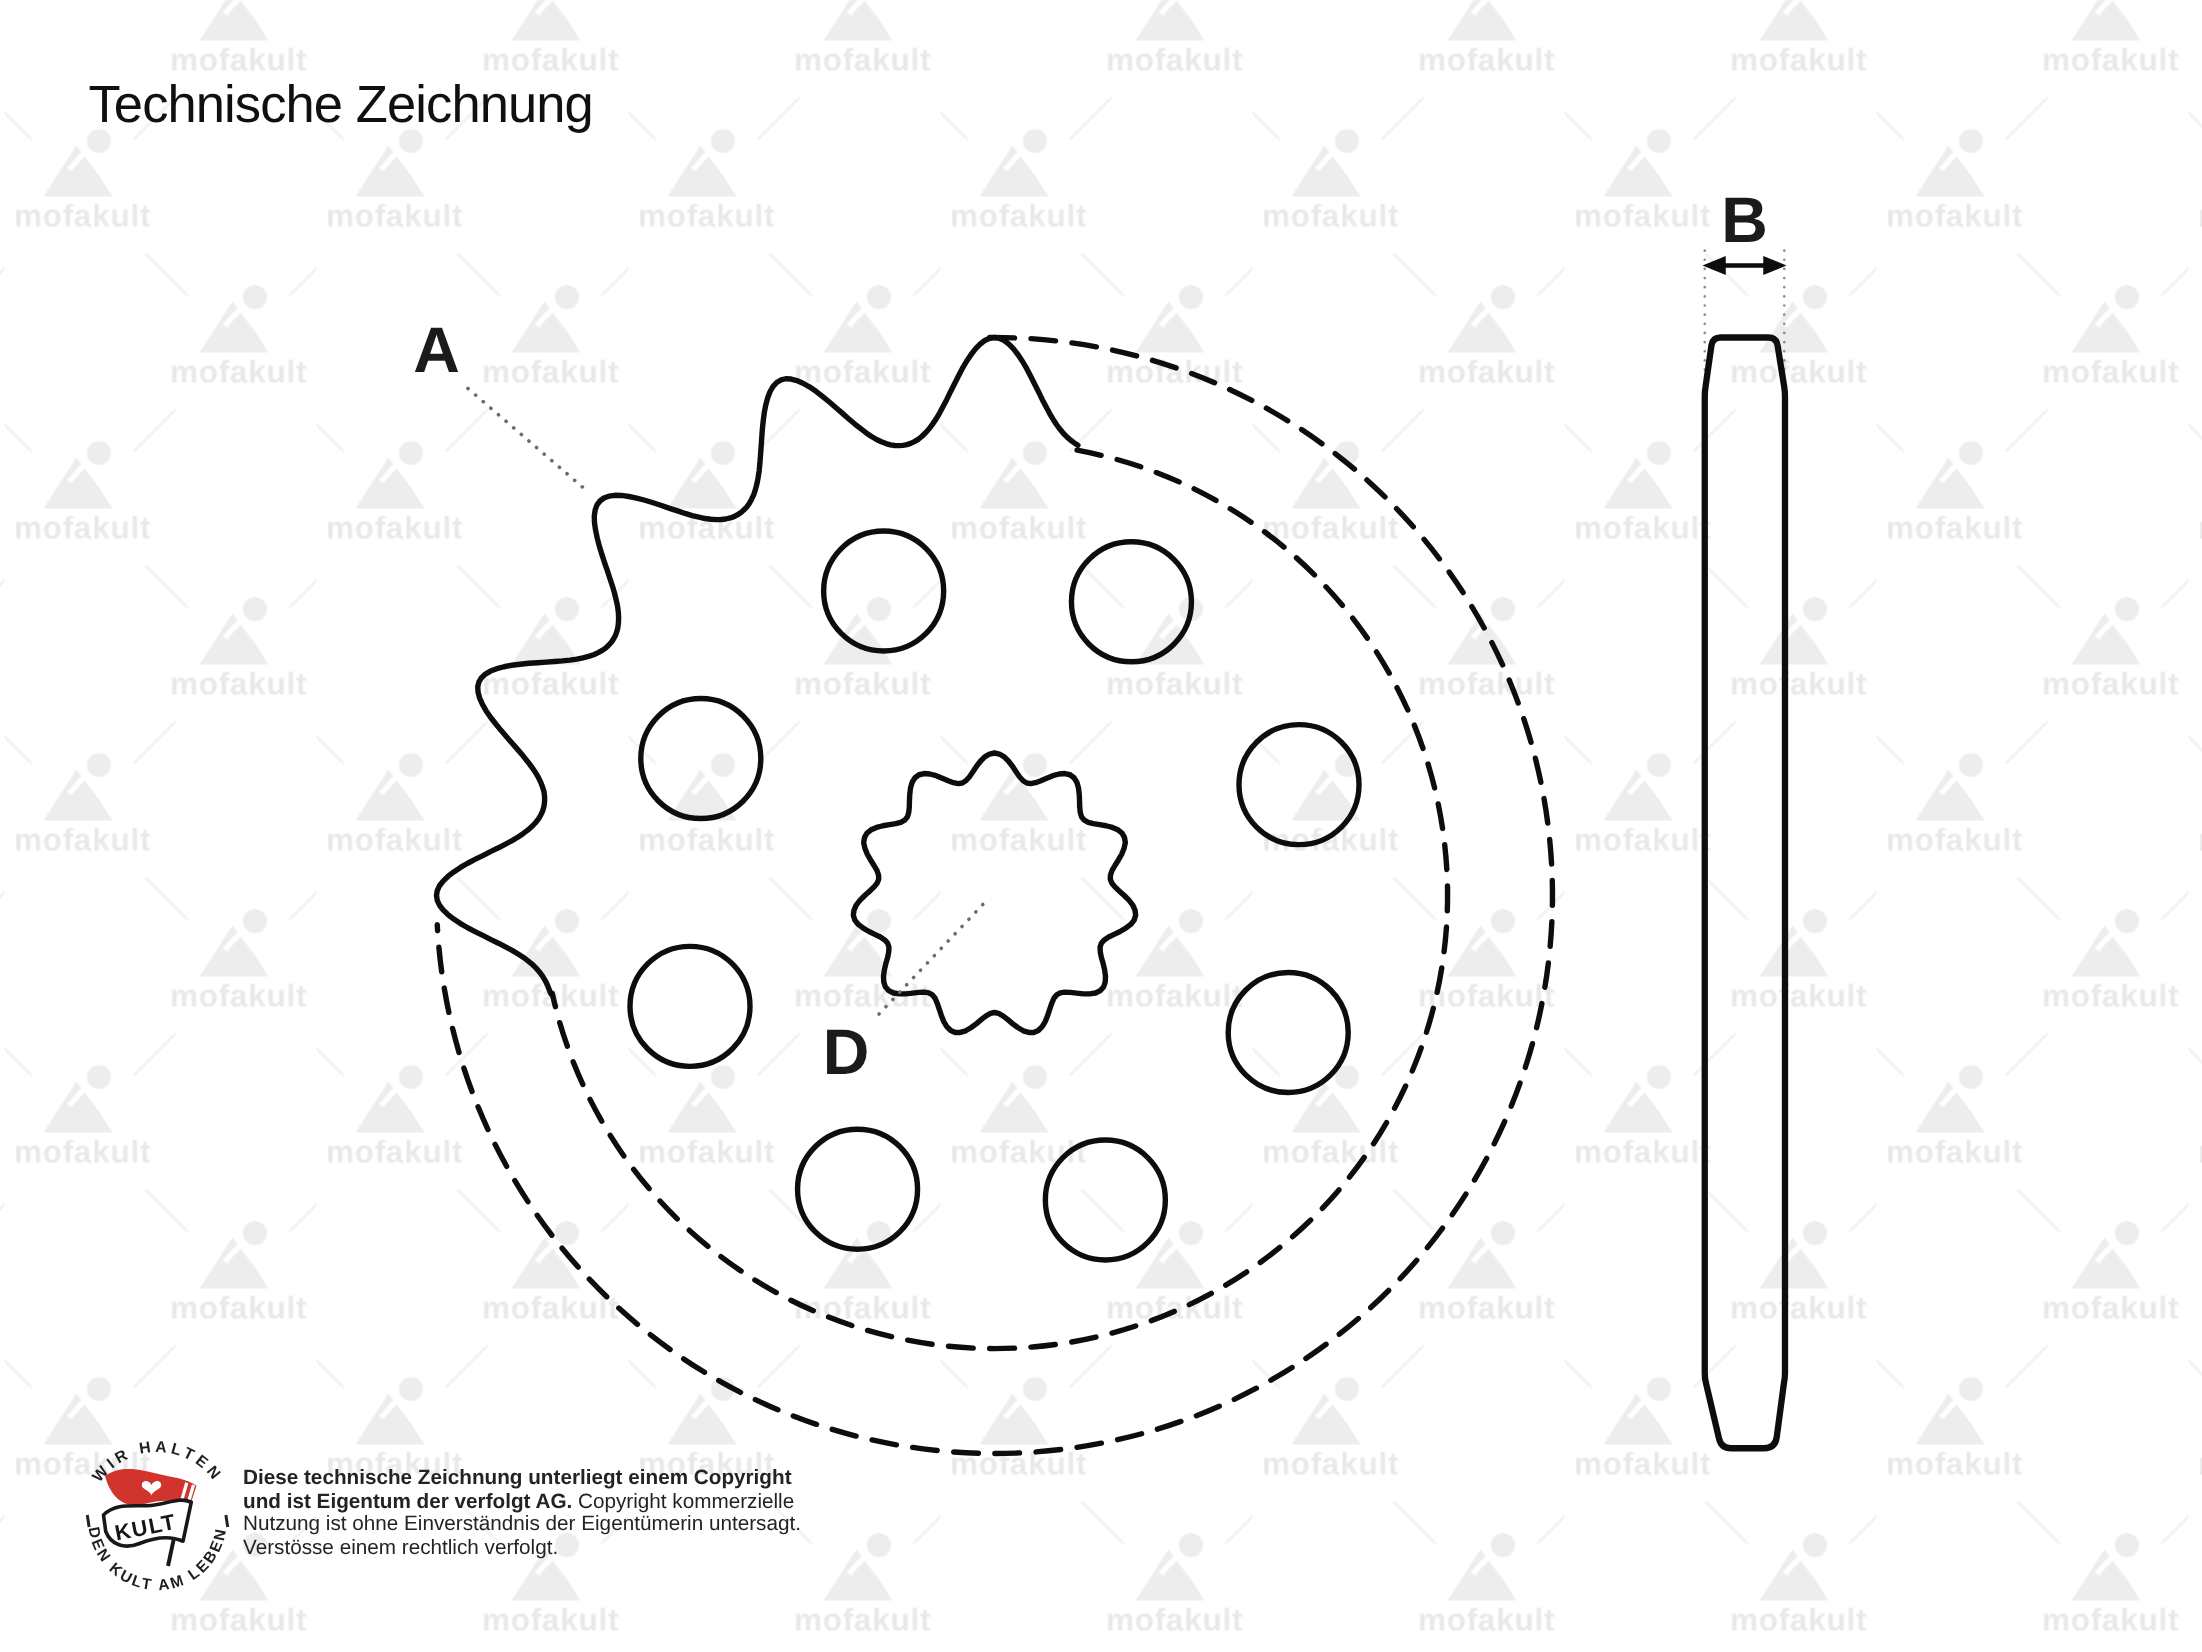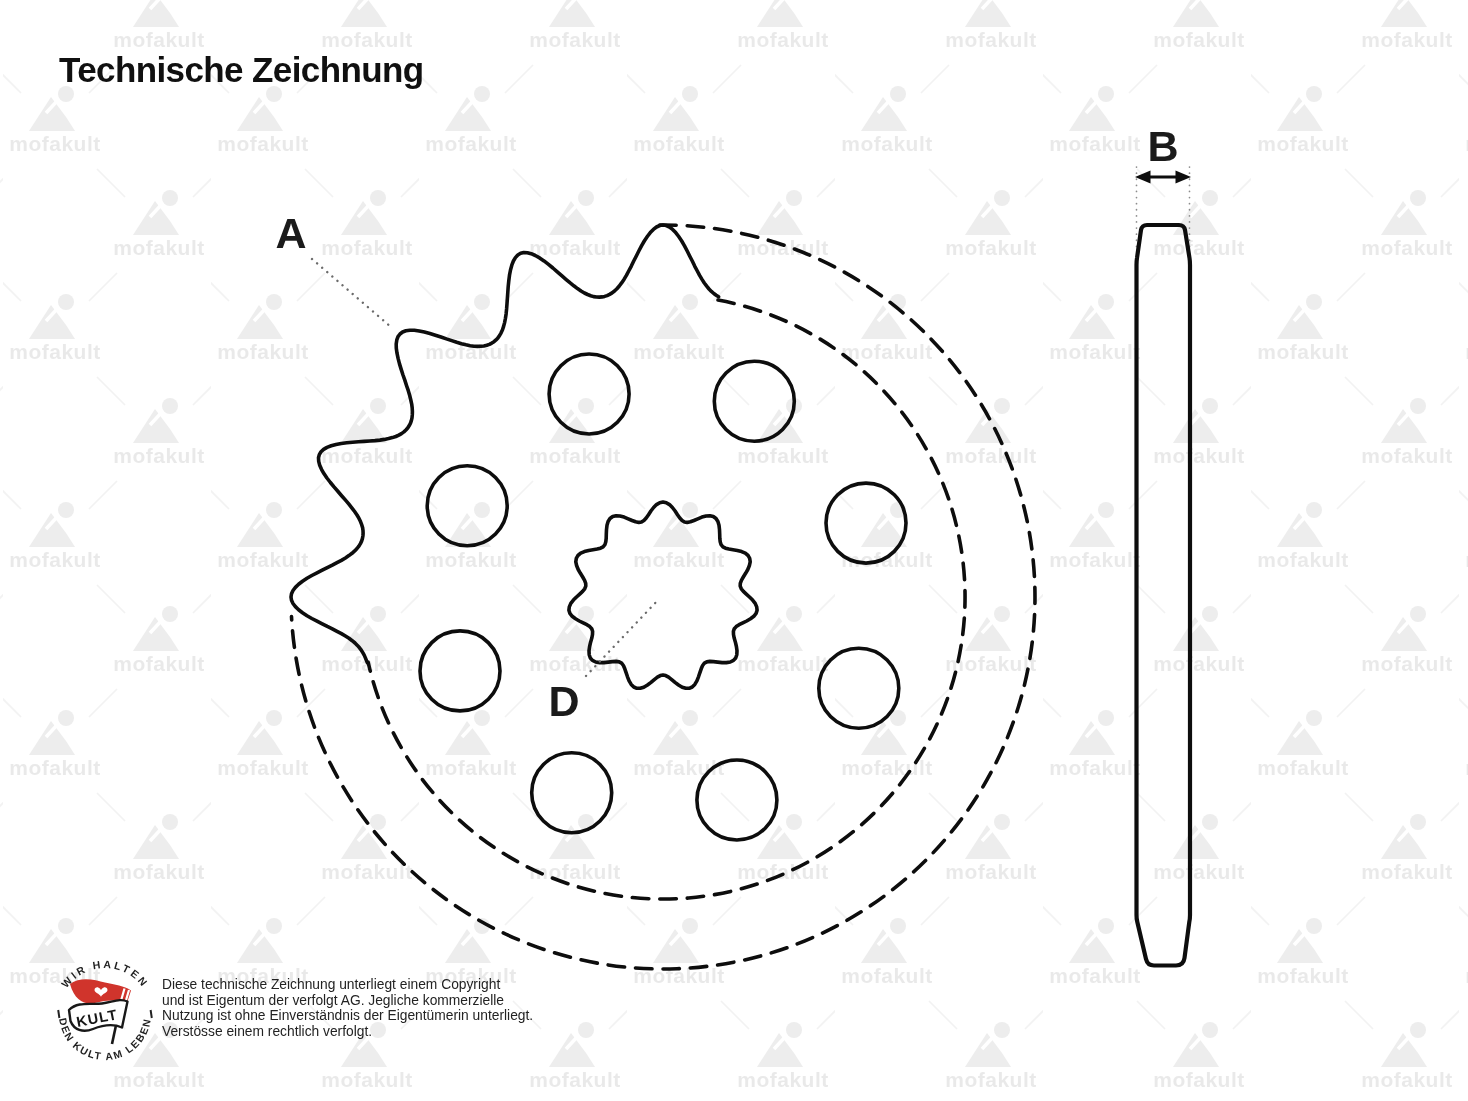--- a/index.html
+++ b/index.html
@@ -7,36 +7,36 @@
         font-family:"Liberation Sans",sans-serif;}
   .canvas{position:absolute;left:0;top:0;width:1468px;height:1101px;}
   .ln{fill:none;stroke:#0d0d0d;stroke-width:3.6;stroke-linecap:round;stroke-linejoin:round;}
   .dash{stroke-dasharray:16.5 11;}
   .thick{stroke-width:4.2;}
   .thin{stroke-width:3;}
   .leader{fill:none;stroke:#6b6b6b;stroke-width:2.4;stroke-dasharray:0.1 6.6;stroke-linecap:round;}
   .ext{fill:none;stroke:#8c8c8c;stroke-width:1.7;stroke-dasharray:0.1 6;stroke-linecap:round;}
   .dim{font-family:"Liberation Sans",sans-serif;font-size:43px;font-weight:800;fill:#1b1b1b;text-anchor:middle;}
   .arrowhead{fill:#0d0d0d;stroke:none;}
-  .title{position:absolute;left:59px;top:50px;margin:0;font-size:35px;font-weight:700;
+  .title{position:absolute;left:59px;top:50px;margin:0;font-size:35px;font-weight:400;
          letter-spacing:-0.6px;color:#101010;}
   .wmt{font-family:"Liberation Sans",sans-serif;font-size:21px;font-weight:700;
        fill:rgba(0,0,0,0.085);text-anchor:middle;letter-spacing:0.5px;}
   .wml{stroke:rgba(0,0,0,0.05);stroke-width:1.6;fill:none;}
   .wmf{fill:rgba(0,0,0,0.07);}
   .badge{position:absolute;left:40px;top:949px;width:130px;height:130px;}
   .btxt{font-family:"Liberation Sans",sans-serif;font-size:10.5px;font-weight:700;
         letter-spacing:2.6px;fill:#1f1f1f;}
   .btxt2{font-family:"Liberation Sans",sans-serif;font-size:10.3px;font-weight:700;
         letter-spacing:1.6px;fill:#1f1f1f;}
   .bflag-text{font-family:"Liberation Sans",sans-serif;font-size:14.5px;font-weight:800;
         letter-spacing:1px;fill:#161616;text-anchor:middle;}
   .copy{position:absolute;left:162px;top:977px;font-size:13.8px;line-height:15.6px;color:#232323;}
   .cline{white-space:nowrap;}
-  .cb{font-weight:400;}
+  .cb{font-weight:700;}
 </style>
 </head>
 <body>
 
 <div class="page">
 
   <svg class="canvas" viewBox="0 0 1468 1101">
     <defs>
       <g id="wmg">
         <path class="wmf" d="M-26 22 L-4 -12 L11 8 L20 22 Z"></path>
@@ -124,18 +124,18 @@
       <path transform="translate(-4,-21.5) scale(1.35)" d="M0 3.2 C-1.2 0.6 -4.8 0.4 -4.8 -1.8 C-4.8 -3.4 -3.2 -4.2 -1.8 -3.6 C-0.8 -3.2 0 -2.2 0 -1.6
                C0 -2.2 0.8 -3.2 1.8 -3.6 C3.2 -4.2 4.8 -3.4 4.8 -1.8 C4.8 0.4 1.2 0.6 0 3.2 Z" fill="#ffffff"></path>
       <path d="M-36 -4 C-27 -13 -14 -9 -3 -10.5 C8 -12 15 -16 22.5 -12.5
                L17 13.5 C8 9.5 -2 11 -12 15 C-22 19 -31 16 -34.5 7 Z" fill="#ffffff" stroke="#181818" stroke-width="2.4" stroke-linejoin="round"></path>
       <text class="bflag-text" transform="translate(-7,9) rotate(-11)">KULT</text>
     </g>
   </svg>
 
   <div class="copy">
     <div class="cline"><span class="cb">Diese technische Zeichnung unterliegt einem Copyright</span><span></span></div>
-    <div class="cline"><span class="cb">und ist Eigentum der verfolgt AG.</span><span> Jegliche kommerzielle</span></div>
-    <div class="cline"><span class="cb"></span><span>Nutzung ist ohne Einverständnis der Eigentümerin unterliegt.</span></div>
+    <div class="cline"><span class="cb">und ist Eigentum der verfolgt AG.</span><span> Copyright kommerzielle</span></div>
+    <div class="cline"><span class="cb"></span><span>Nutzung ist ohne Einverständnis der Eigentümerin untersagt.</span></div>
     <div class="cline"><span class="cb"></span><span>Verstösse einem rechtlich verfolgt.</span></div>
   </div>
 
 </div>
 
 </body></html>

